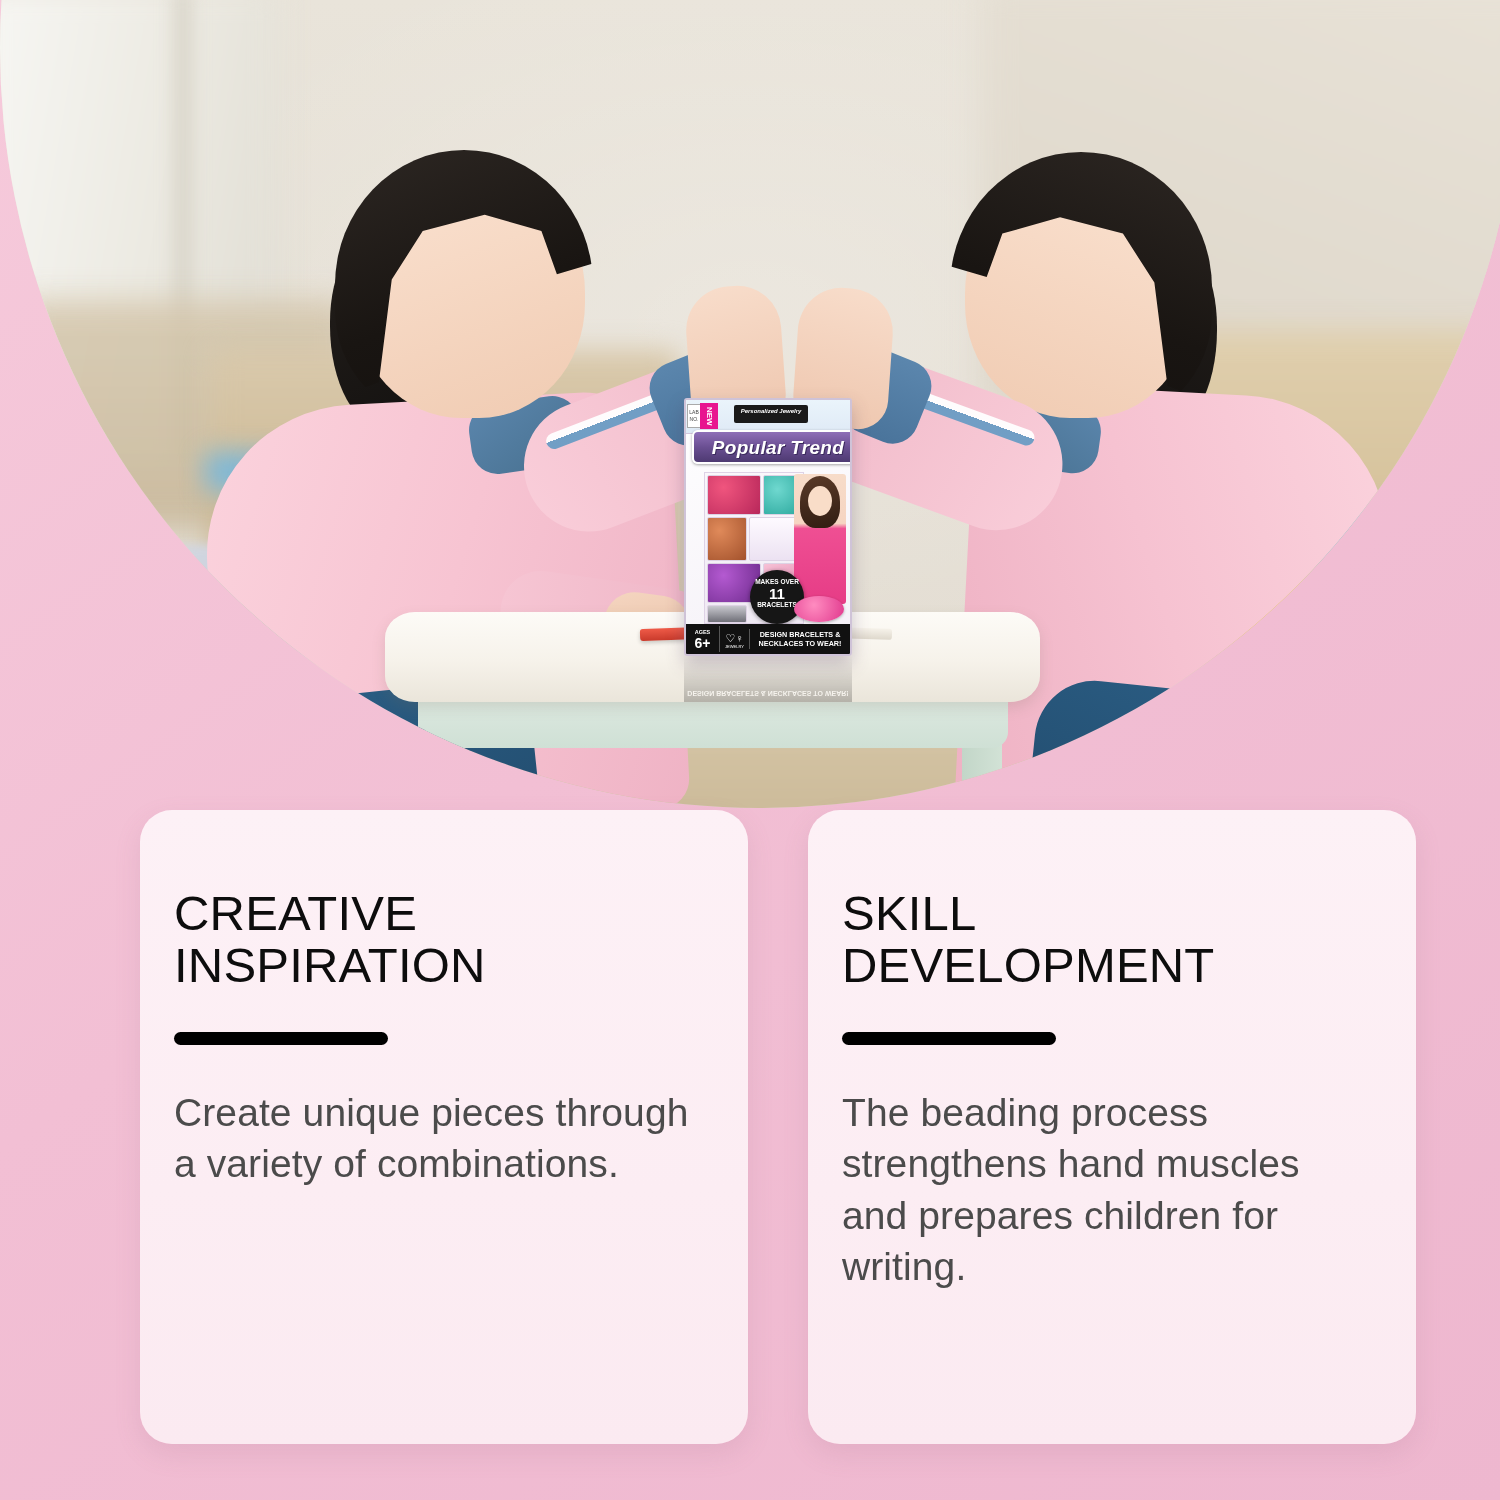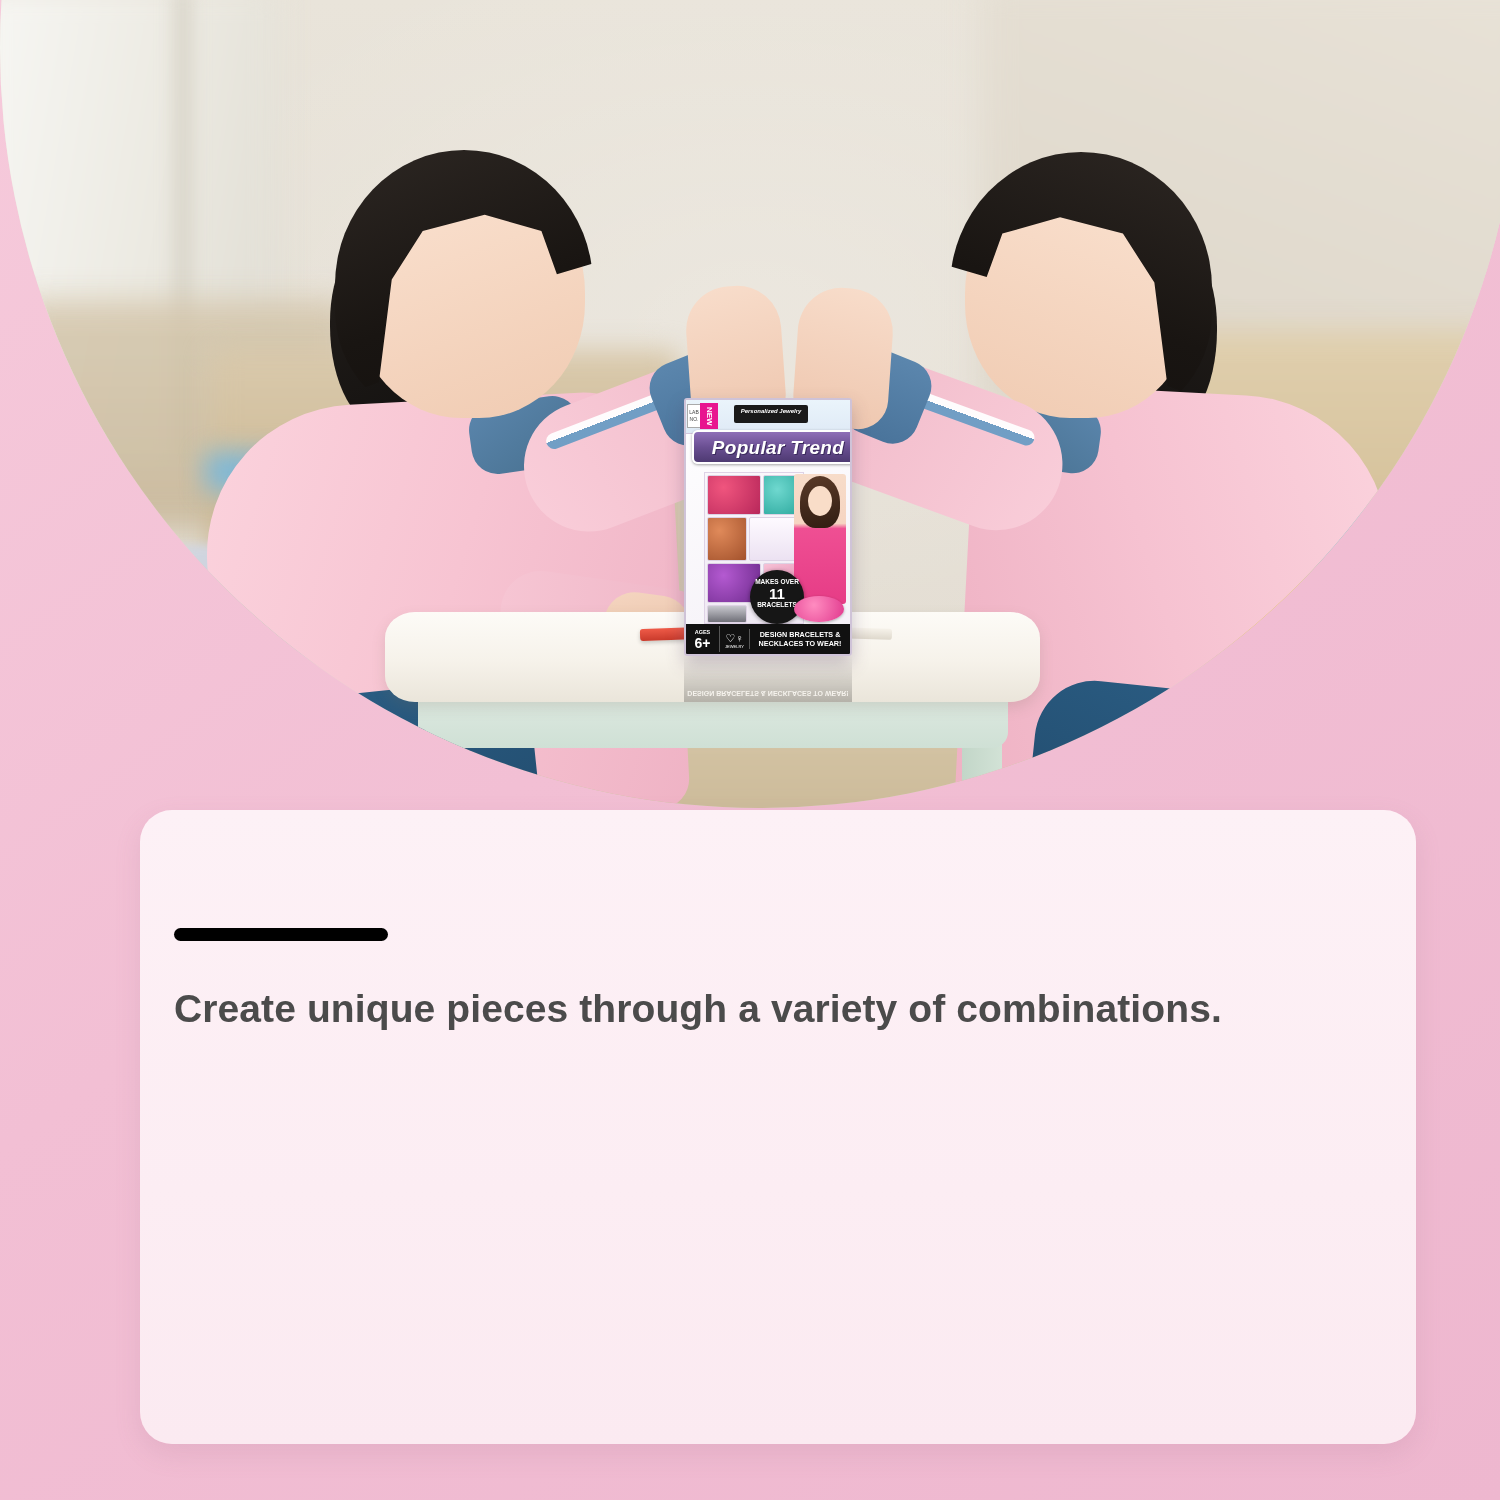--- a/index.html
+++ b/index.html
@@ -396,21 +396,21 @@
   .card-title {
     font-size:49px; font-weight:400; color:#0d0d0d;
     line-height:1.06; letter-spacing:.2px;
     white-space:pre-line;
   }
   .card-rule {
     width:214px; height:13px; background:#000000;
     border-radius:7px; margin:40px 0 42px 0;
   }
   .card-body {
-    font-size:39px; font-weight:700; color:#4b4b4b;
+    font-size:39px; font-weight:400; color:#4b4b4b;
     line-height:1.32; letter-spacing:.1px;
   }
 </style>
 </head>
 <body>
 
 <div id="canvas">
 
   <div class="photo-mask">
     <div class="photo">
@@ -517,20 +517,28 @@
 NECKLACES TO WEAR!</div>
         </div>
       </div>
 
     </div>
   </div>
 
   <div class="cards">
 
     <div class="card">
+      <div class="card-title">CREATIVE
+INSPIRATION</div>
       <div class="card-rule"></div>
       <div class="card-body">Create unique pieces through a variety of combinations.</div>
     </div>
 
+    <div class="card">
+      <div class="card-title">SKILL
+DEVELOPMENT</div>
+      <div class="card-rule"></div>
+      <div class="card-body">The beading process strengthens hand muscles and prepares children for writing.</div>
+    </div>
 
   </div>
 
 </div>
 
 </body></html>

